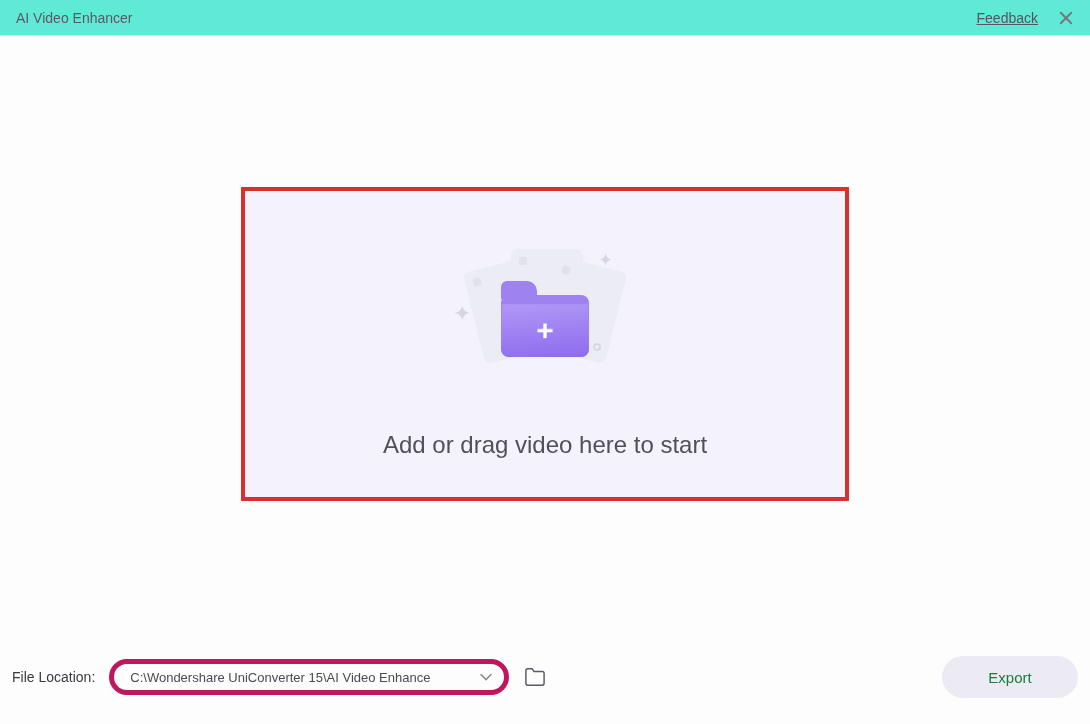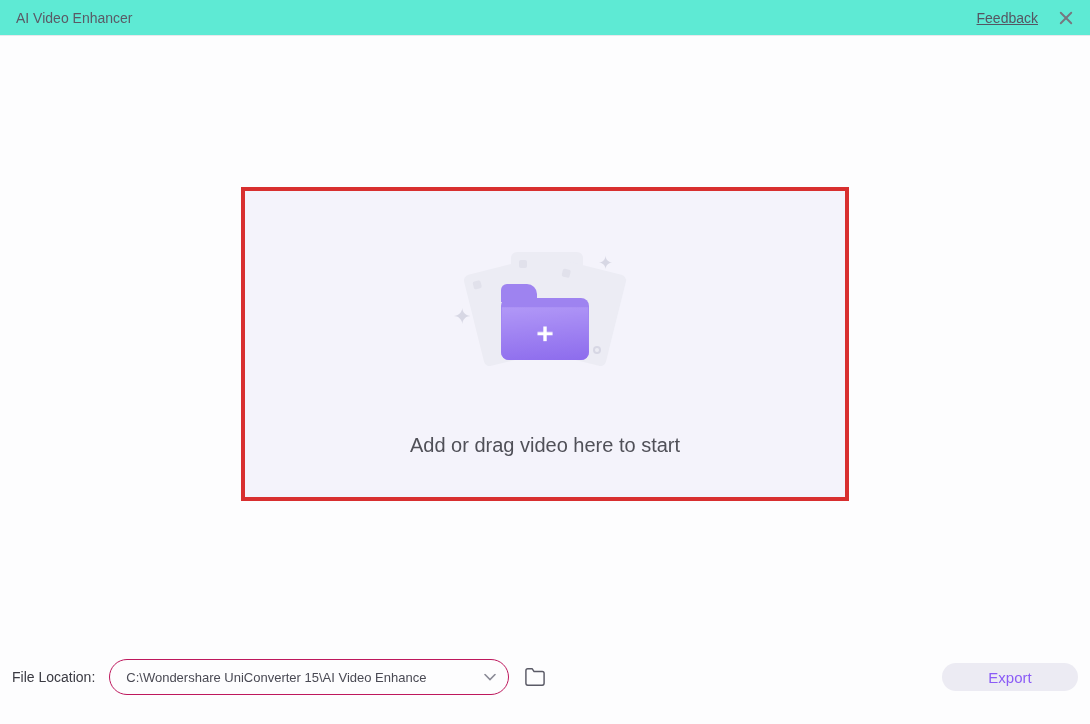--- a/index.html
+++ b/index.html
@@ -148,21 +148,21 @@
       align-items: center;
       justify-content: center;
     }
     .plus {
       color: #fff;
       font-size: 30px;
       font-weight: 700;
       line-height: 1;
     }
     .drop-text {
-      font-size: 20px;
+      font-size: 24px;
       color: #505058;
       margin-top: 60px;
       font-weight: 400;
     }
 
     .footer {
       position: absolute;
       bottom: 16px;
       left: 0;
       right: 0;
@@ -174,21 +174,21 @@
     .file-loc-label {
       font-size: 14px;
       color: #3a3a42;
       margin-right: 14px;
       white-space: nowrap;
     }
     .path-select {
       position: relative;
       width: 400px;
       height: 36px;
-      border: 1px solid #be185d;
+      border: 5px solid #be185d;
       border-radius: 18px;
       display: flex;
       align-items: center;
       padding: 0 34px 0 16px;
       font-size: 13px;
       color: #4a4a54;
       cursor: pointer;
       overflow: hidden;
       white-space: nowrap;
       text-overflow: ellipsis;
@@ -204,28 +204,28 @@
       height: 22px;
       margin-left: 14px;
       cursor: pointer;
       display: flex;
       align-items: center;
       justify-content: center;
     }
     .export-btn {
       margin-left: auto;
       width: 136px;
-      height: 28px;
+      height: 42px;
       background: #ecebf3;
       border-radius: 21px;
       display: flex;
       align-items: center;
       justify-content: center;
       font-size: 15px;
-      color: #8b5cf6;
+      color: #15803d;
       cursor: default;
     }
   </style>
 </head>
 <body>
 
 <div class="header">
   <span class="title">AI Video Enhancer</span>
   <div class="header-right">
     <span class="feedback">Feedback</span>

